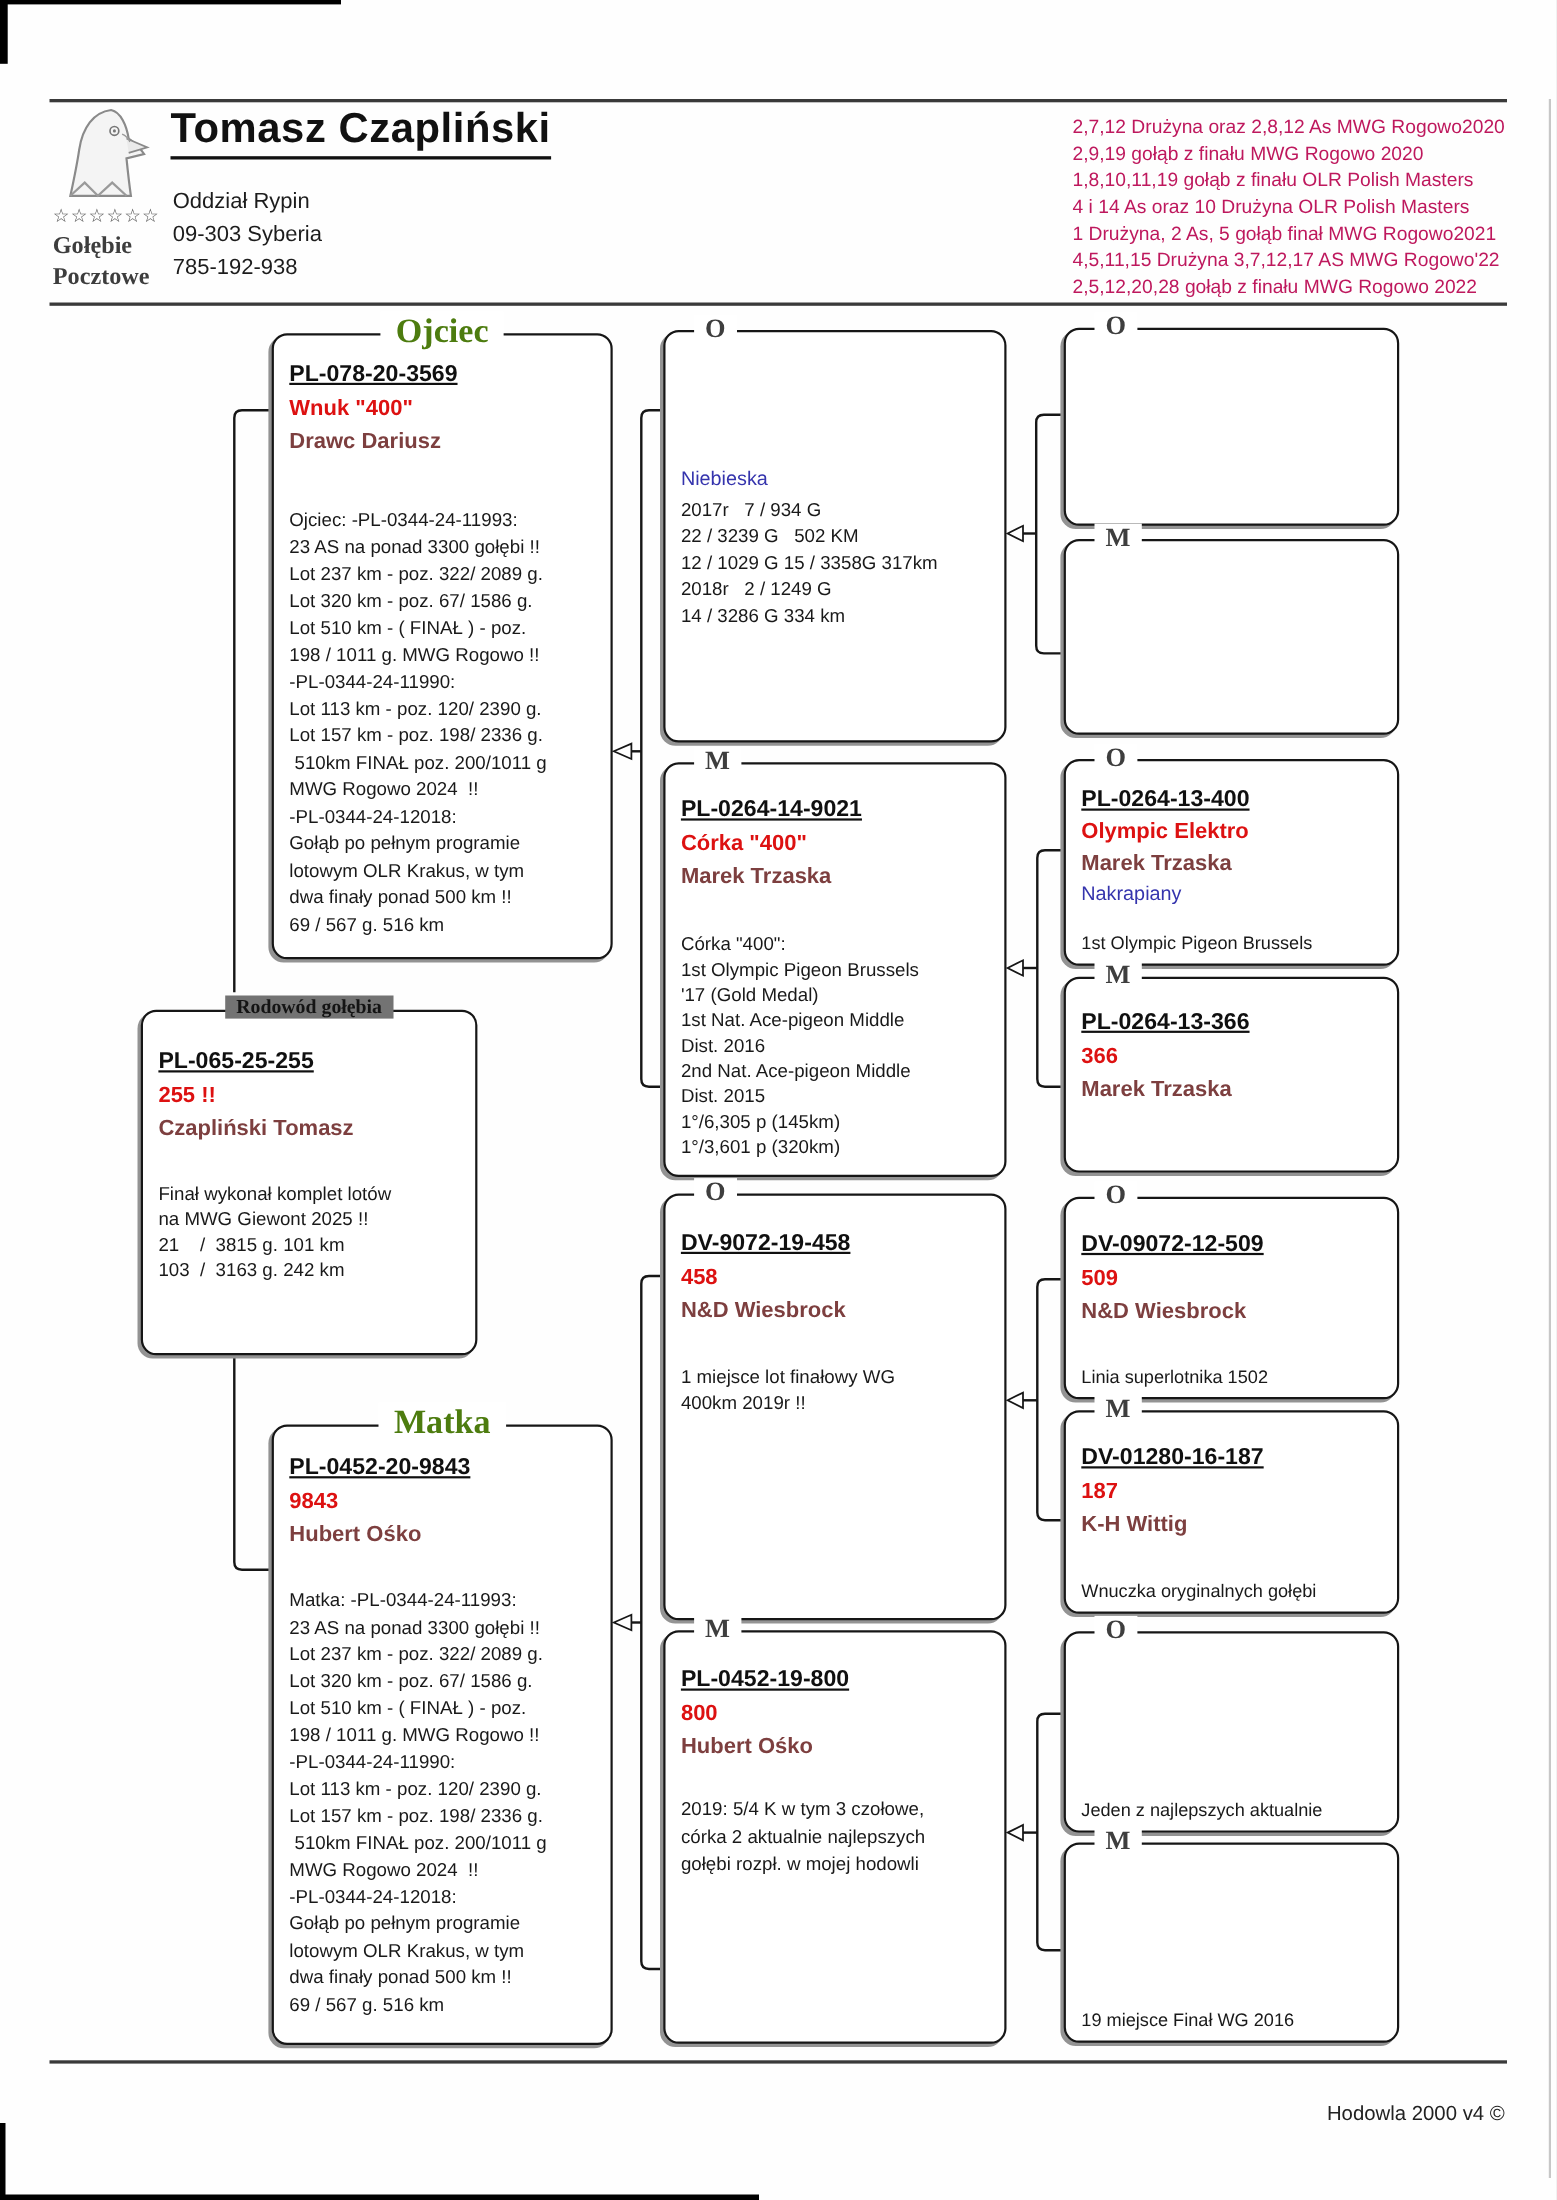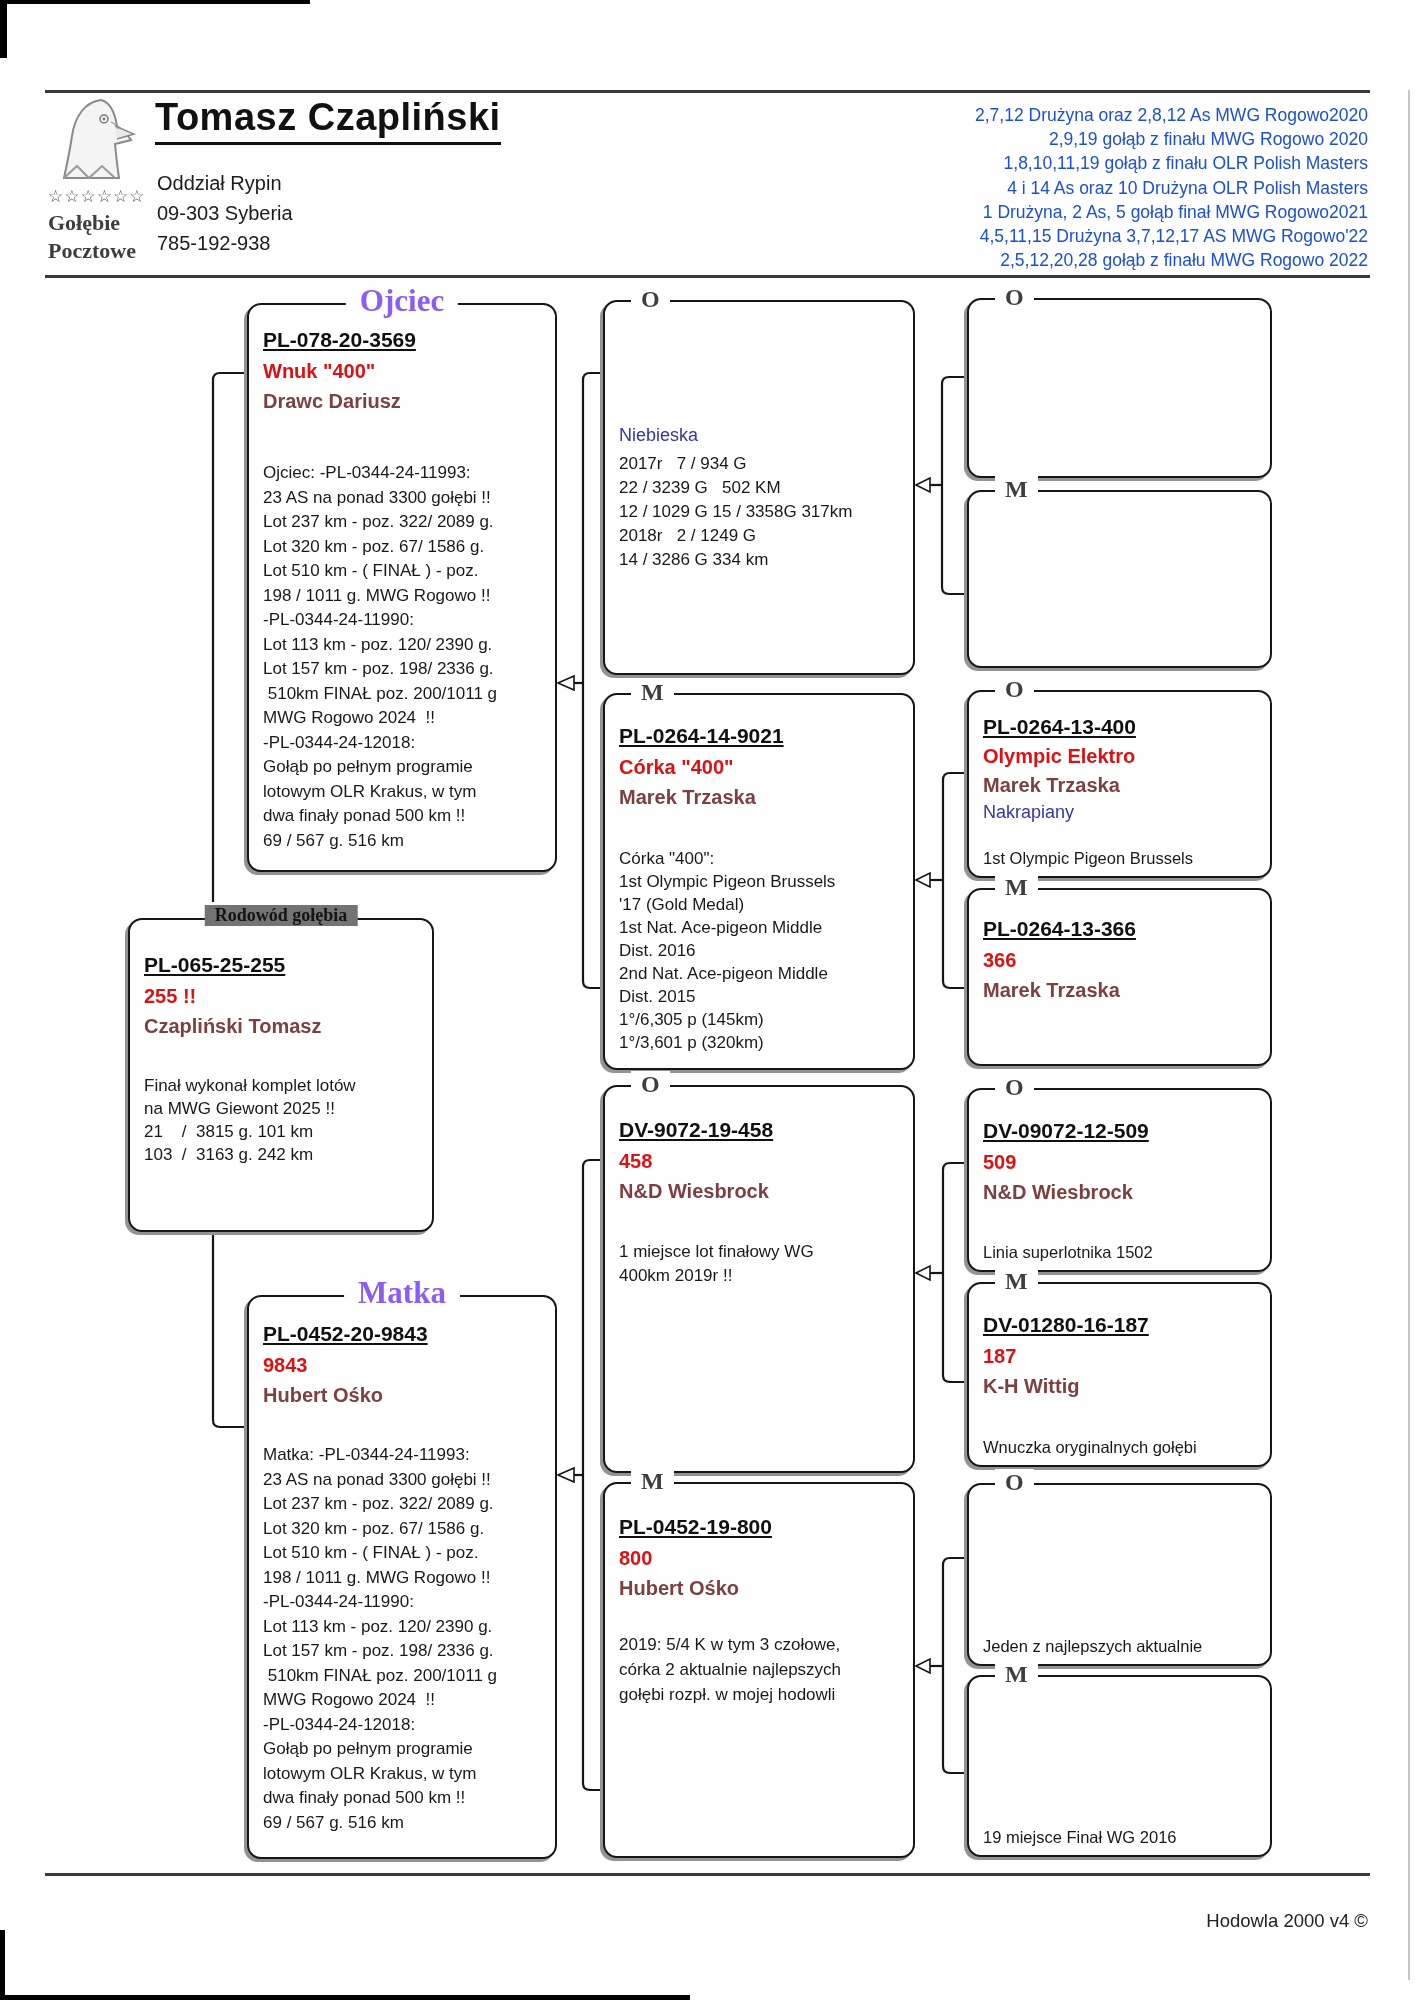--- a/index.html
+++ b/index.html
@@ -3,32 +3,32 @@
 <meta charset="utf-8">
 <style>
   html,body{margin:0;padding:0;background:#e8e8e8;}
   #page{position:relative;width:1415px;height:2000px;background:#fefefe;overflow:hidden;
         font-family:"Liberation Sans",sans-serif;color:#1b1b1b;}
   .rule{position:absolute;left:45px;width:1325px;height:3px;background:#3a3a3a;}
   
   #title{position:absolute;left:155px;top:96px;font-size:38px;font-weight:bold;color:#111;
          border-bottom:3px solid #111;padding-bottom:3px;letter-spacing:.5px;}
   .addr{position:absolute;left:157px;font-size:20px;color:#1c1c1c;text-align:center;}
-  #achv{position:absolute;right:47px;top:103px;text-align:right;font-size:17.5px;line-height:24.2px;color:#1d4ed8;}
+  #achv{position:absolute;right:47px;top:103px;font-size:17.5px;line-height:24.2px;color:#be185d;}
   #logo{position:absolute;left:48px;top:94px;width:112px;height:180px;}
   #logo .stars{position:absolute;left:0;top:92px;font-size:17px;letter-spacing:1px;color:#555;}
   .logotext{position:absolute;left:0;font-family:"Liberation Serif",serif;font-weight:bold;font-size:22px;color:#3d3d3d;}
   
   .pbox{position:absolute;background:#fff;border:2.5px solid #161616;border-radius:14px;
         box-shadow:-3px 3px 0 #939393;}
   .tag{position:absolute;top:-16px;left:26px;background:#fff;padding:0 10px;
        font-family:"Liberation Serif",serif;font-weight:bold;font-size:24px;color:#3e3e3e;}
   .big-label{position:absolute;top:-22px;left:50%;transform:translateX(-50%);background:#fff;
        padding:0 14px;font-family:"Liberation Serif",serif;font-weight:bold;font-size:31px;
-       color:#8b5cf6;white-space:nowrap;}
+       color:#4d7c0f;white-space:nowrap;}
   .sub-label{position:absolute;top:-15px;left:50%;transform:translateX(-50%);background:#737373;
        padding:0 10px;font-family:"Liberation Serif",serif;font-weight:bold;font-size:18px;
        color:#141414;white-space:nowrap;}
   .head{position:absolute;left:14px;right:6px;}
   .ring{font-size:21px;font-weight:bold;color:#101010;text-decoration:underline;line-height:33px;white-space:pre;}
   .red{font-size:20px;font-weight:bold;color:#dd1111;line-height:30px;white-space:pre;}
   .brown{font-size:20px;font-weight:bold;color:#7d3f3f;line-height:30px;white-space:pre;}
   .blue{font-size:18px;color:#3534ad;line-height:26px;white-space:pre;}
   .body-lines{position:absolute;left:14px;right:4px;font-size:17px;color:#191919;line-height:24.5px;}
   .body-lines .ln{white-space:pre;}

